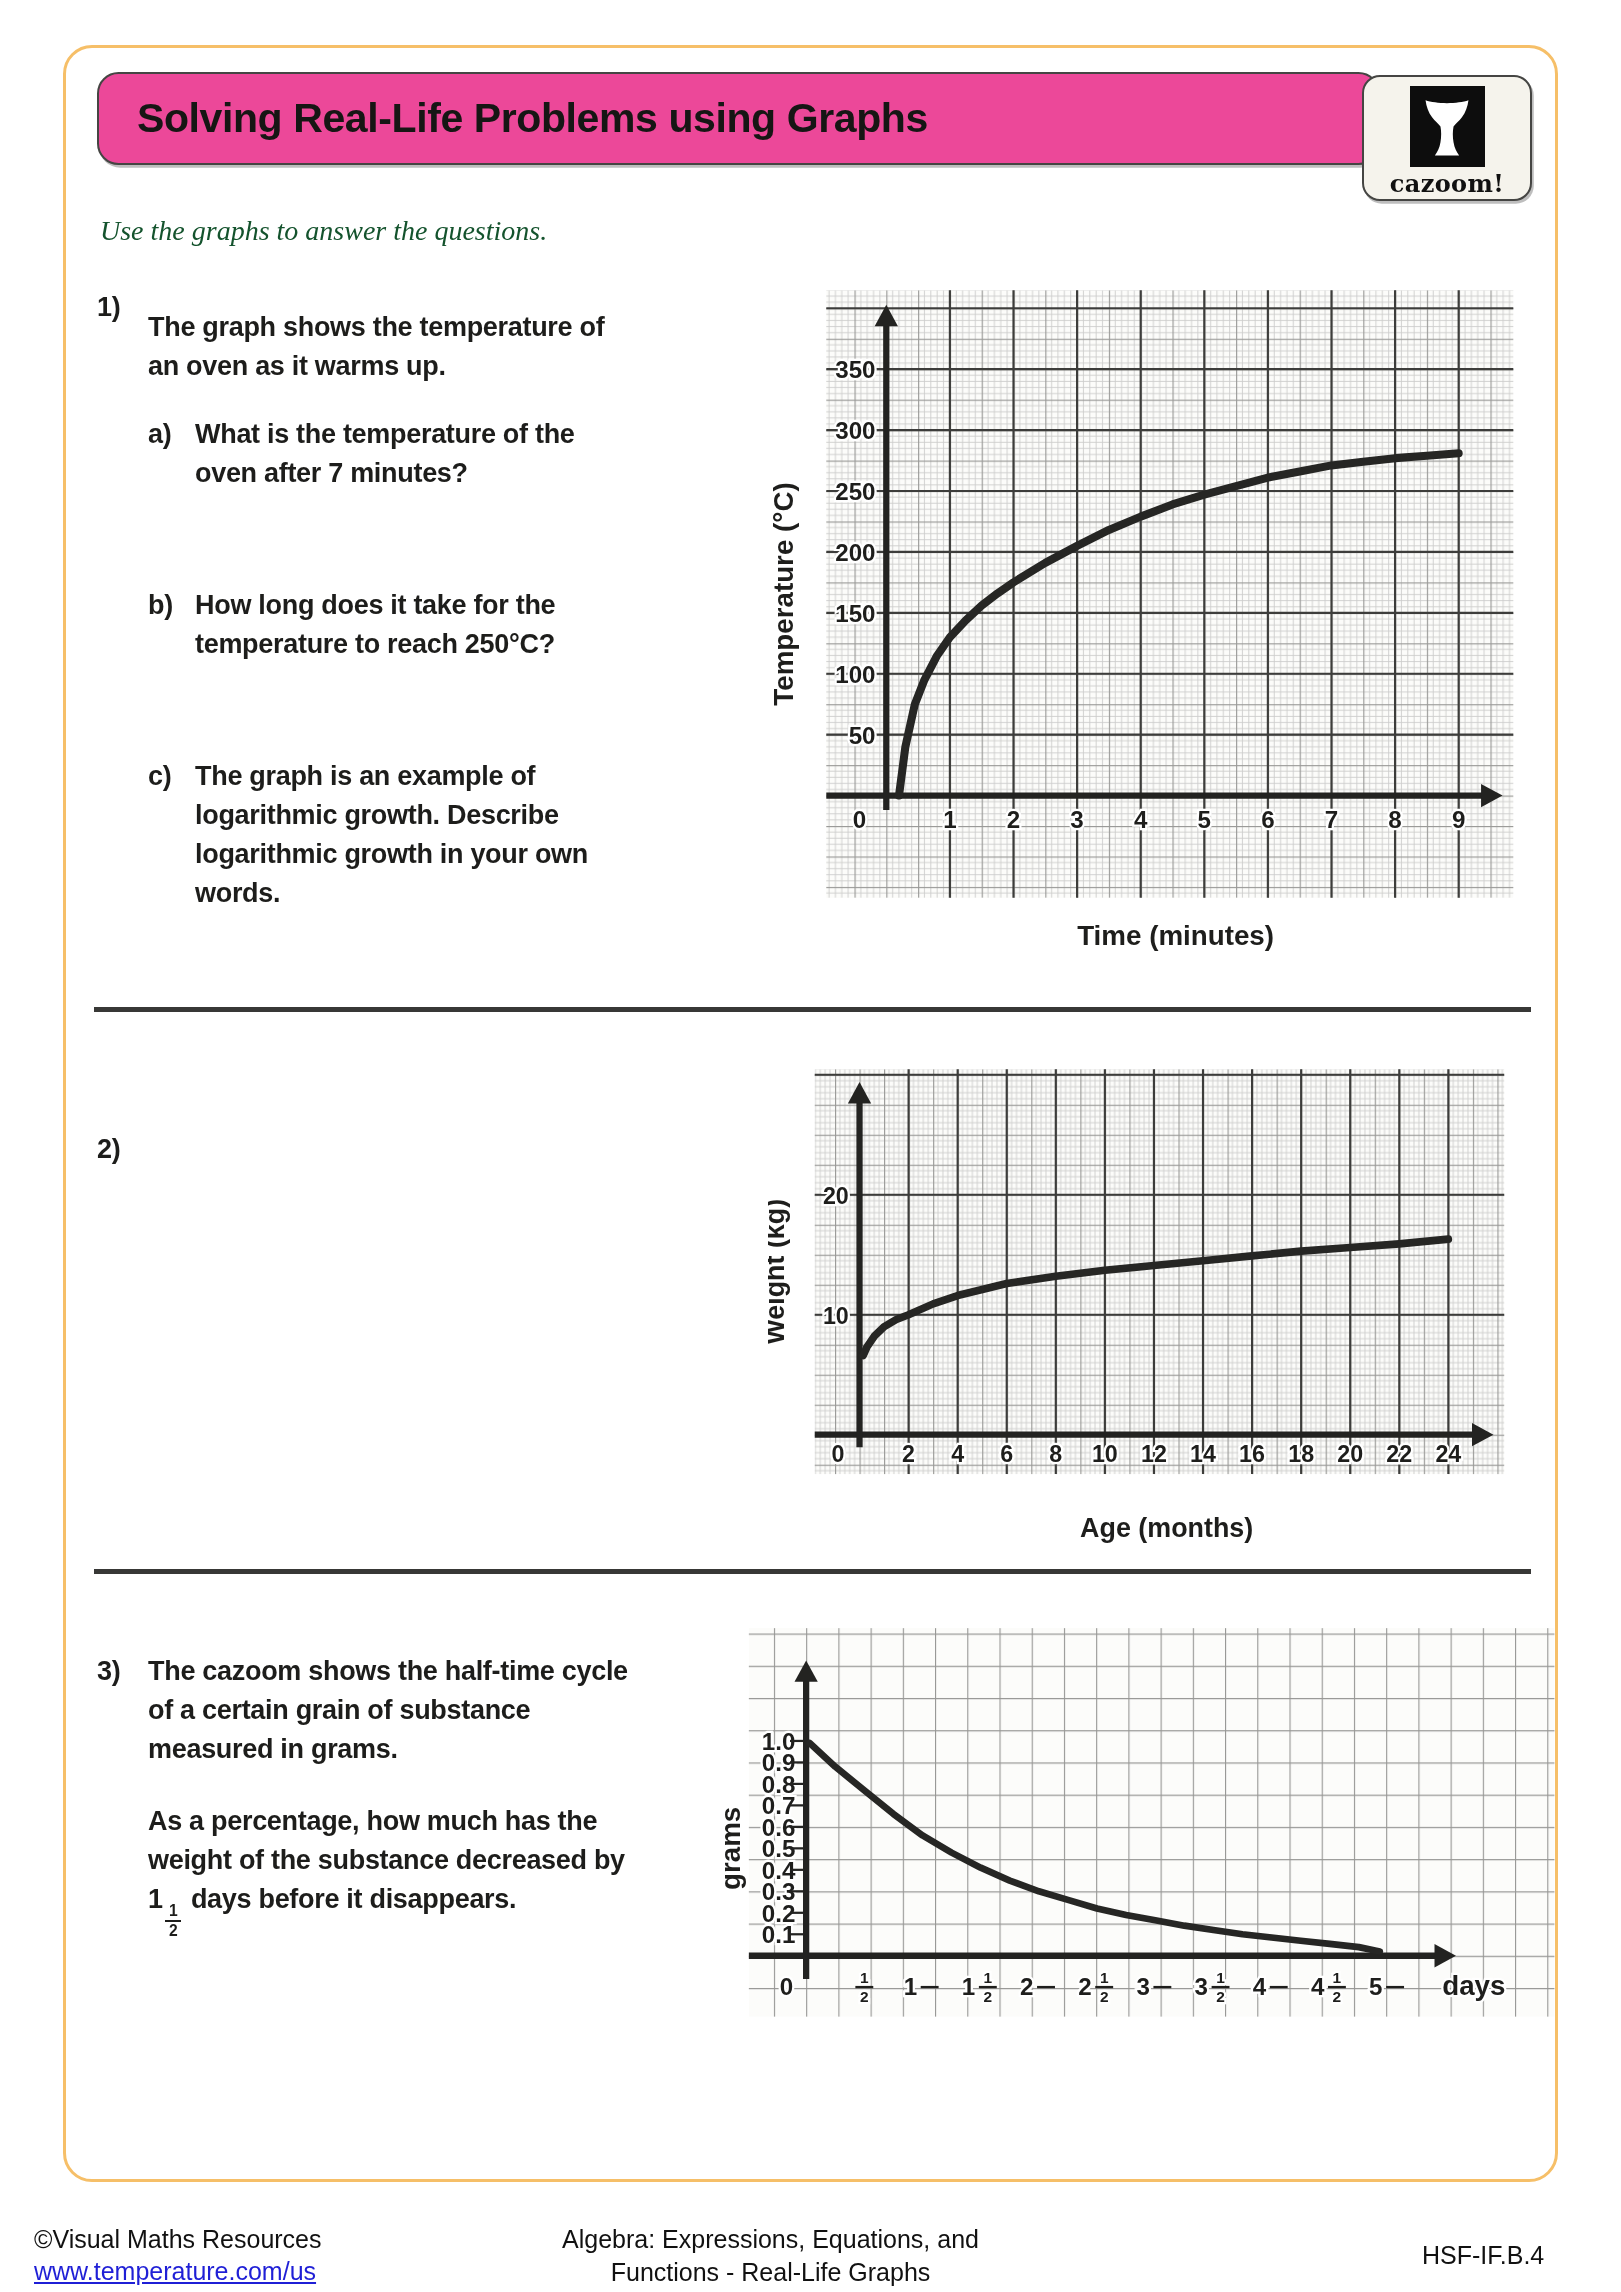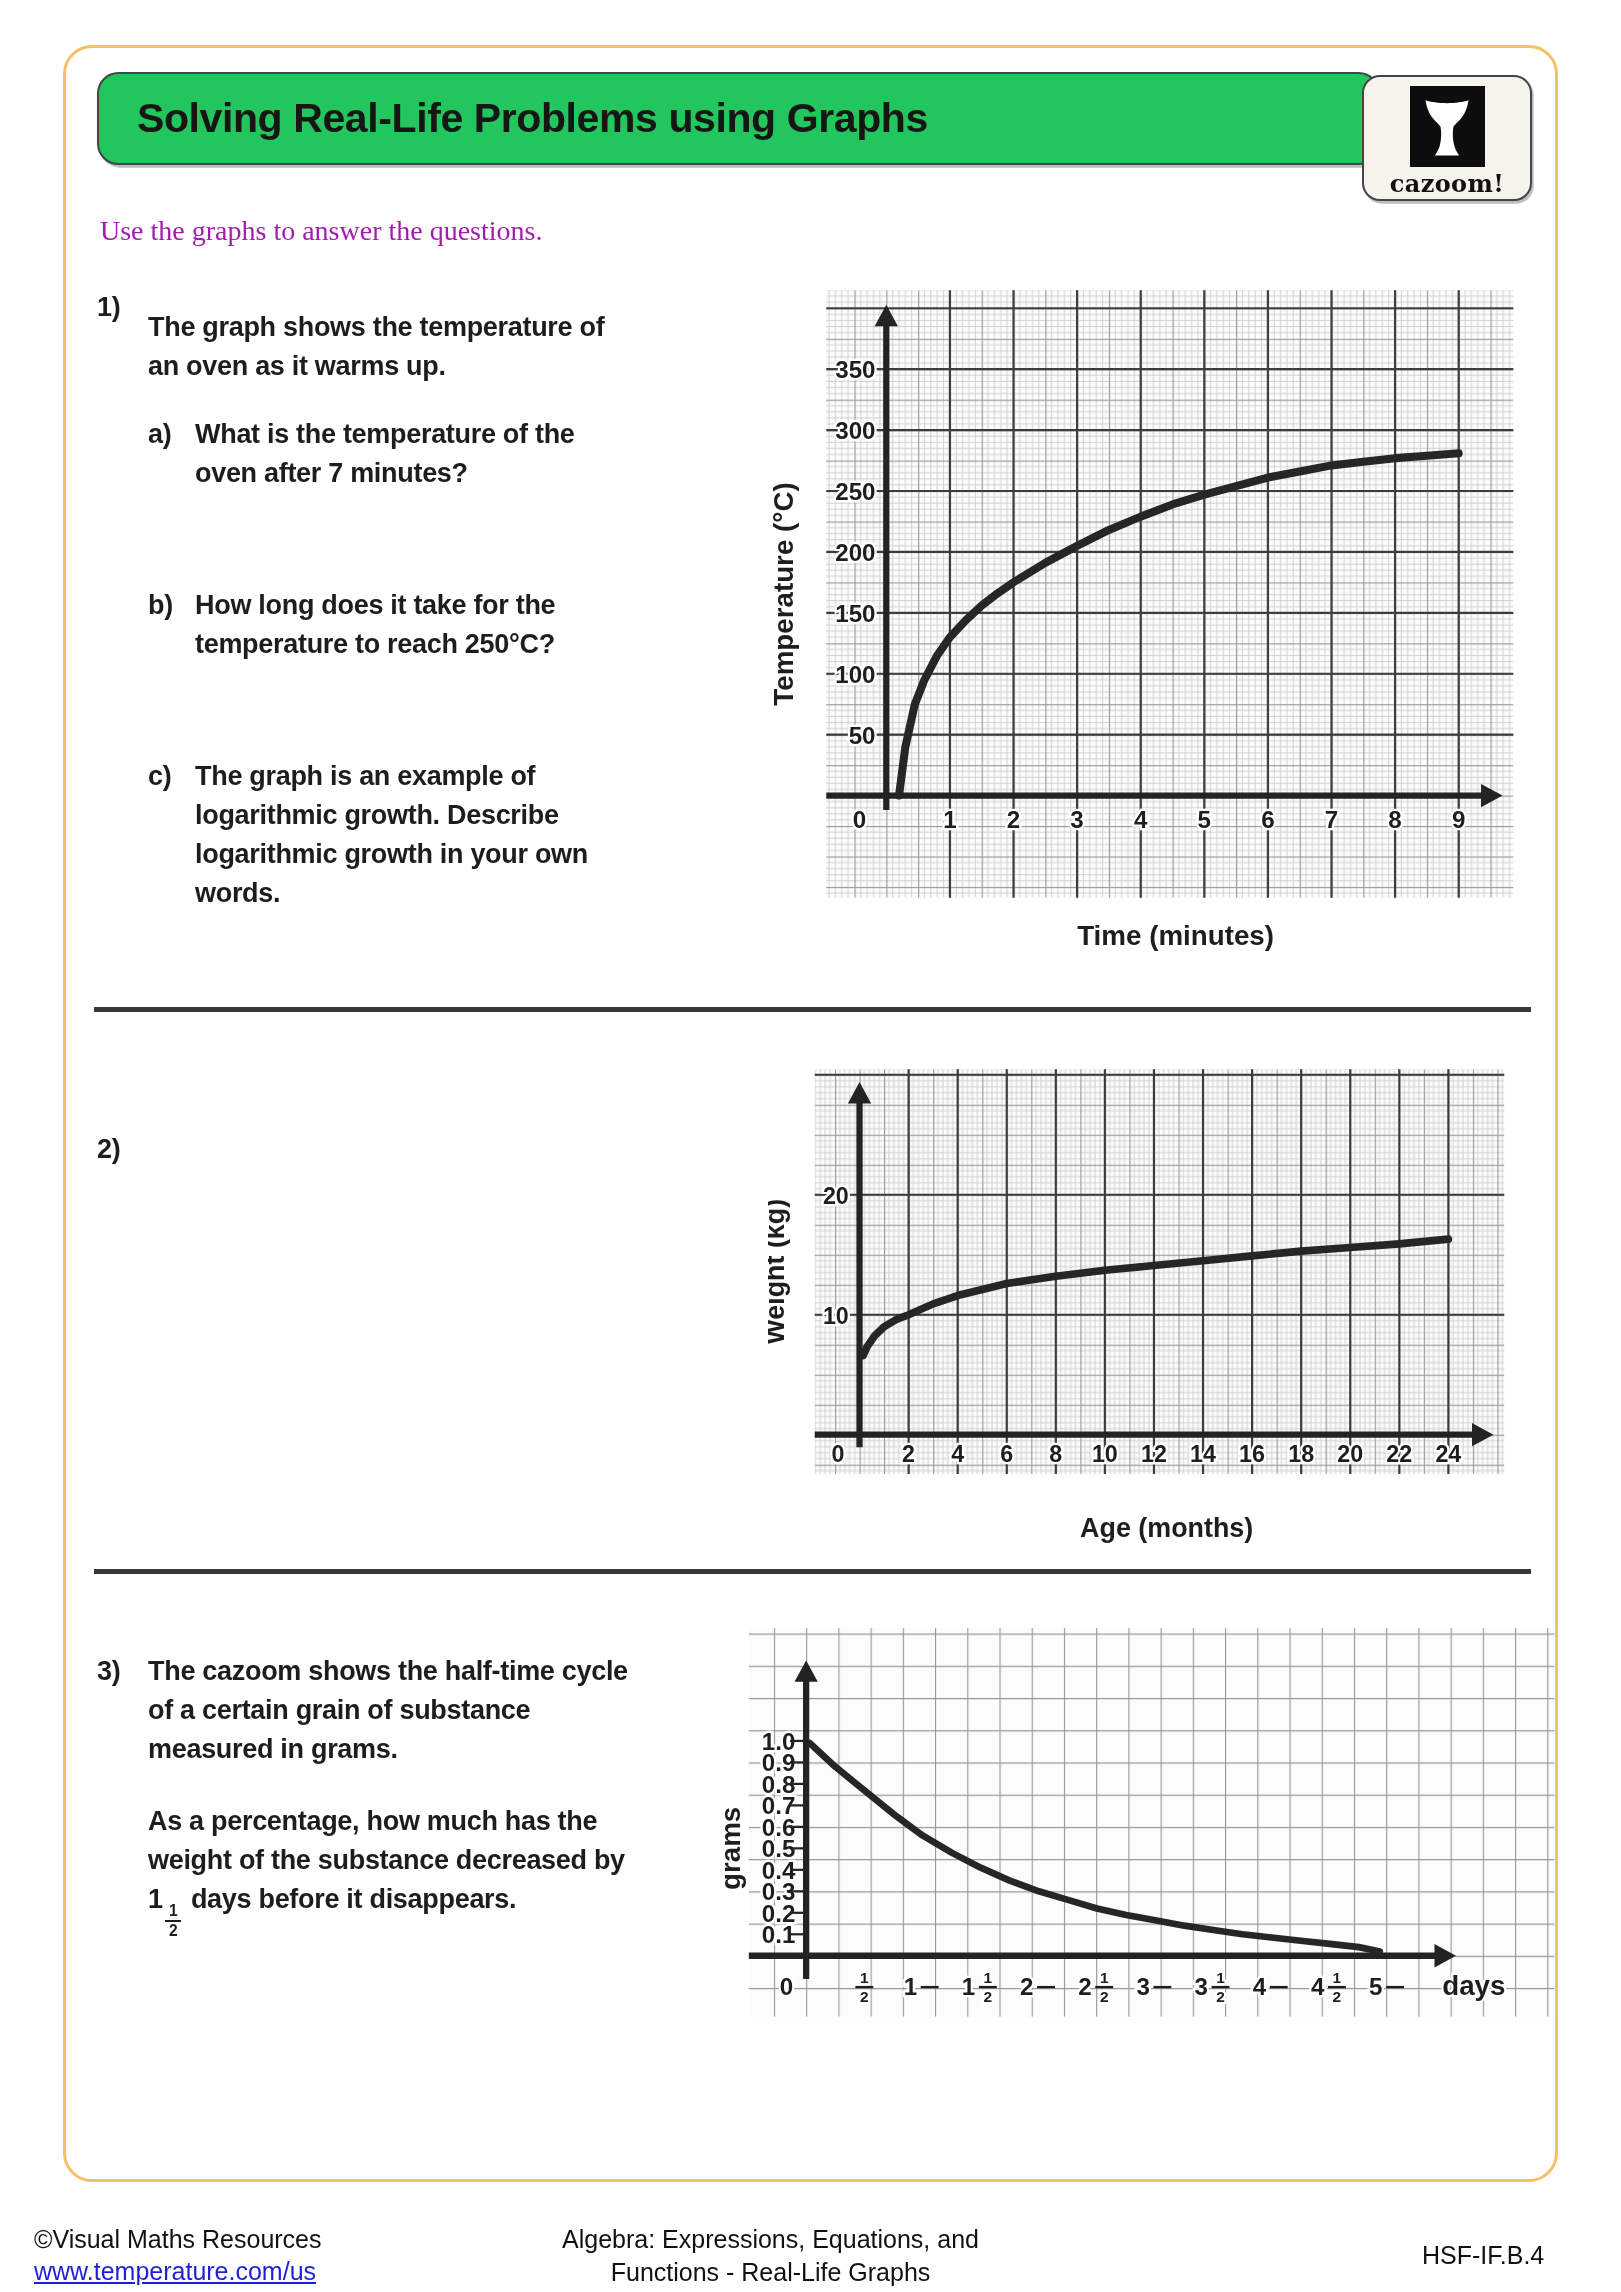--- a/index.html
+++ b/index.html
@@ -1,24 +1,24 @@
 <!DOCTYPE html>
 <html style="font-size:14.3px"><head>
 <meta charset="utf-8">
 <style>
   html,body{margin:0;padding:0;}
   body{width:1622px;height:2293px;background:#ffffff;font-family:"Liberation Sans",sans-serif;color:#1d1d1b;overflow:hidden;}
   .page{position:relative;width:1622px;height:2293px;background:#ffffff;}
   .frame{position:absolute;left:63px;top:45px;width:1489px;height:2131px;border:3.1px solid #F6BF68;border-radius:29px;}
-  .title-box{position:absolute;left:97px;top:72px;width:1279px;height:89px;background:#22c55e;border:2.7px solid #454543;border-radius:21.5px;box-shadow:1.8px 2.7px 0 rgba(70,70,68,.35);display:flex;align-items:center;}
+  .title-box{position:absolute;left:97px;top:72px;width:1279px;height:89px;background:#ec4899;border:2.7px solid #454543;border-radius:21.5px;box-shadow:1.8px 2.7px 0 rgba(70,70,68,.35);display:flex;align-items:center;}
   .title-box h1{margin:0 0 0 38px;font-size:41px;font-weight:bold;letter-spacing:-0.4px;color:#161614;}
   .logo-box{position:absolute;left:1362px;top:75px;width:166px;height:122px;background:#f5f3ec;border:2.7px solid #454543;border-radius:18px;box-shadow:1.8px 2.7px 0 rgba(70,70,68,.35);text-align:center;}
   .logo-square{width:75px;height:81px;background:#0d0d0d;margin:9px auto 1.8px auto;display:flex;align-items:center;justify-content:center;}
   .logo-word{font-family:"DejaVu Serif","Liberation Serif",serif;font-weight:bold;font-size:24px;color:#111;letter-spacing:0.4px;}
-  .intro{position:absolute;left:100px;top:215px;font-family:"Liberation Serif",serif;font-size:28px;color:#a21caf;}
+  .intro{position:absolute;left:100px;top:215px;font-family:"Liberation Serif",serif;font-style:italic;font-size:28px;color:#14532d;}
   .qblock{position:absolute;font-size:27px;font-weight:bold;line-height:39px;letter-spacing:-0.3px;}
   .qrow{display:flex;}
   .qnum{width:51px;flex:none;}
   .qbody{width:484px;margin-top:20px;}
   .qbody545{width:488px;}
   .sub{display:flex;margin-left:51px;}
   .subletter{width:47px;flex:none;}
   .subbody{width:448px;}
   .mt32{margin-top:29px;}
   .mt104{margin-top:93px;}

